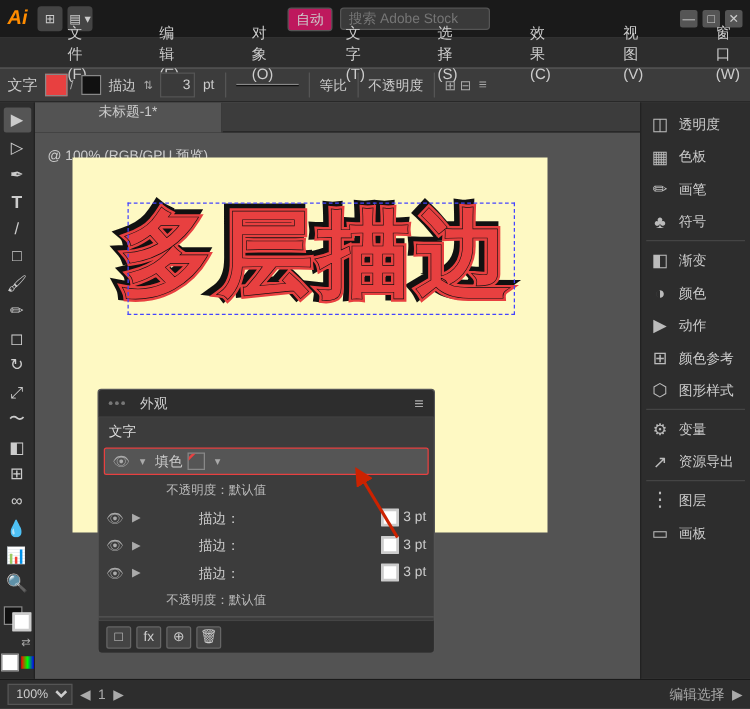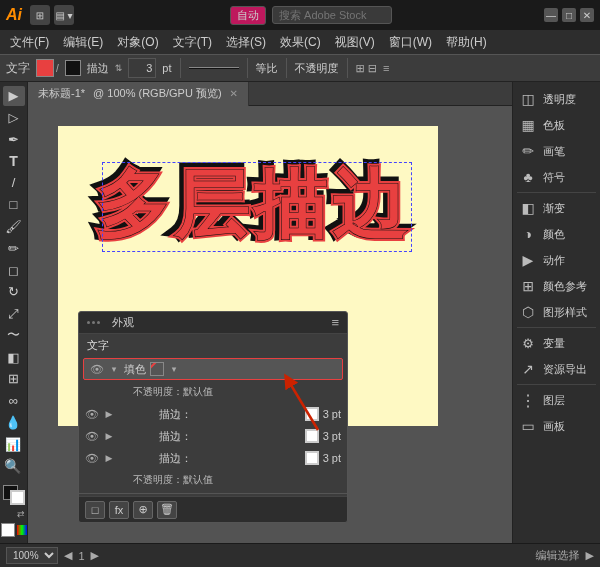--- a/index.html
+++ b/index.html
@@ -63,20 +63,21 @@
       align-items: center;
       padding: 0 4px;
       gap: 2px;
       color: #ccc;
       font-size: 12px;
     }
     .menu-item {
       padding: 2px 6px;
       cursor: pointer;
       border-radius: 2px;
+      margin-left: 44px;
     }
 
     
     .toolbar {
       height: 28px;
       background: #3c3c3c;
       display: flex;
       align-items: center;
       padding: 0 6px;
       gap: 6px;
@@ -153,26 +154,27 @@
     .canvas-tabs {
       height: 24px;
       background: #3c3c3c;
       display: flex;
       align-items: center;
       border-bottom: 1px solid #222;
     }
     .canvas-tab {
       height: 24px;
       padding: 0 10px;
-      display: flex; align-items: center; gap: 8px;
+      display: flex; align-items: center; gap: 20px;
       background: #535353;
       border-right: 1px solid #333;
       font-size: 11px;
       color: #ccc;
       cursor: pointer;
+      flex-direction: column;
     }
     .canvas-tab .tab-close { color: #999; font-size: 10px; cursor: pointer; }
     .canvas-content {
       position: relative;
       width: 100%;
       height: calc(100% - 24px);
       overflow: hidden;
     }
     .canvas-white {
       position: absolute;

